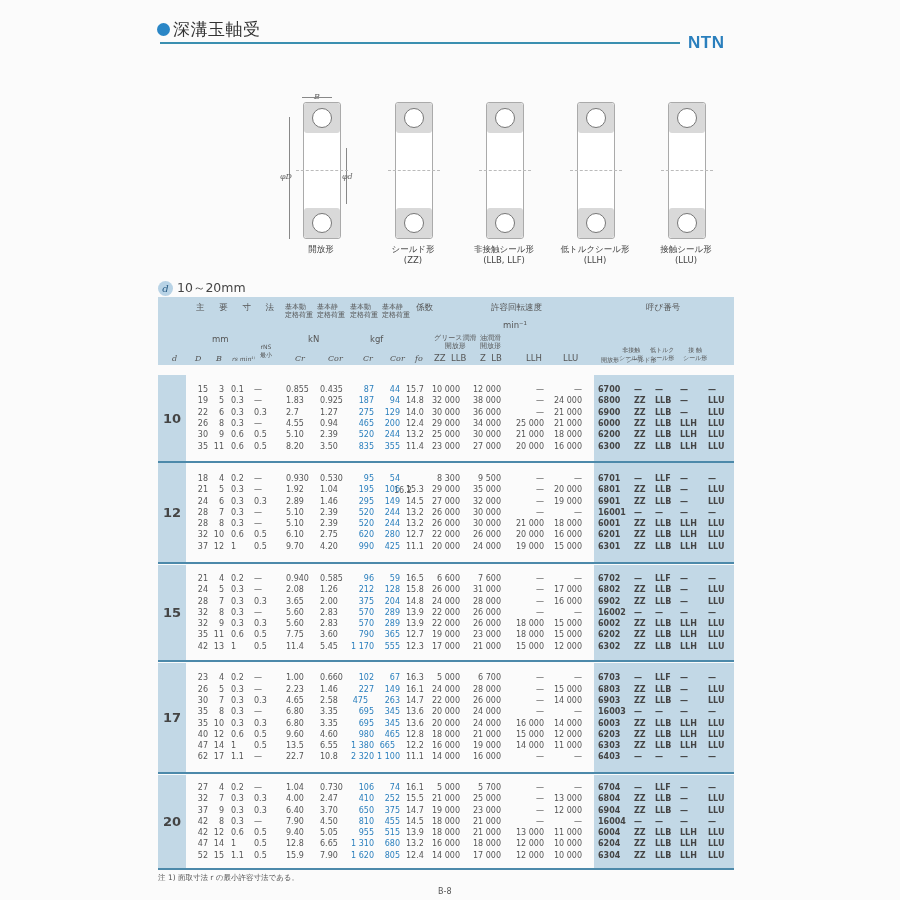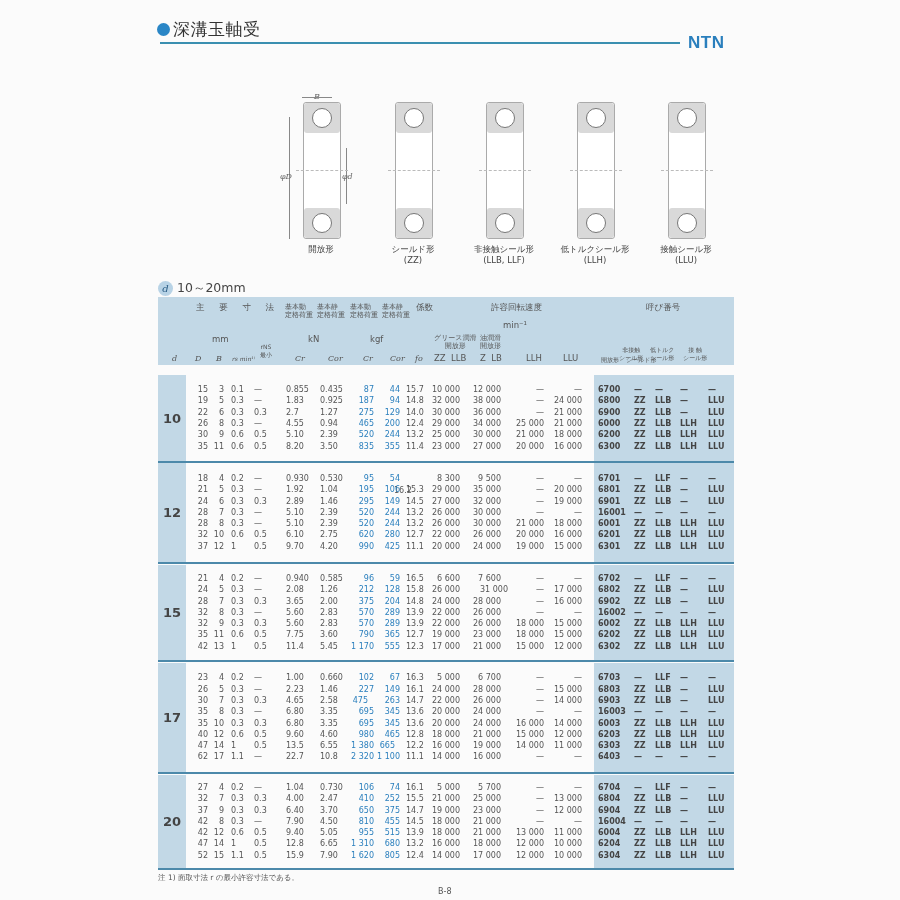--- a/index.html
+++ b/index.html
@@ -471,21 +471,21 @@
         <span class="c r" style="left: 30px; width: 20px;">24</span>
         <span class="c r" style="left: 52px; width: 14px;">5</span>
         <span class="c" style="left: 73px; width: 18px;">0.3</span>
         <span class="c" style="left: 96px; width: 16px;">—</span>
         <span class="c" style="left: 128px; width: 30px;">2.08</span>
         <span class="c" style="left: 162px; width: 28px;">1.26</span>
         <span class="c r blue" style="left: 190px; width: 26px;">212</span>
         <span class="c r blue" style="left: 218px; width: 24px;">128</span>
         <span class="c" style="left: 248px; width: 22px;">15.8</span>
         <span class="c r" style="left: 268px; width: 34px;">26 000</span>
-        <span class="c r" style="left: 312px; width: 38px;">31 000</span>
+        <span class="c r" style="left: 305px; width: 38px;">31 000</span>
         <span class="c r" style="left: 344px; width: 42px;">—</span>
         <span class="c r" style="left: 386px; width: 38px;">17 000</span>
         <span class="c bold" style="left: 440px; width: 28px;">6802</span>
         <span class="c bold" style="left: 476px; width: 14px;">ZZ</span>
         <span class="c bold" style="left: 497px; width: 20px;">LLB</span>
         <span class="c bold" style="left: 522px; width: 20px;">—</span>
         <span class="c bold" style="left: 550px; width: 20px;">LLU</span>
       </div>
       <div class="row" style="top: 30.55px;">
         <span class="c r" style="left: 30px; width: 20px;">28</span>

